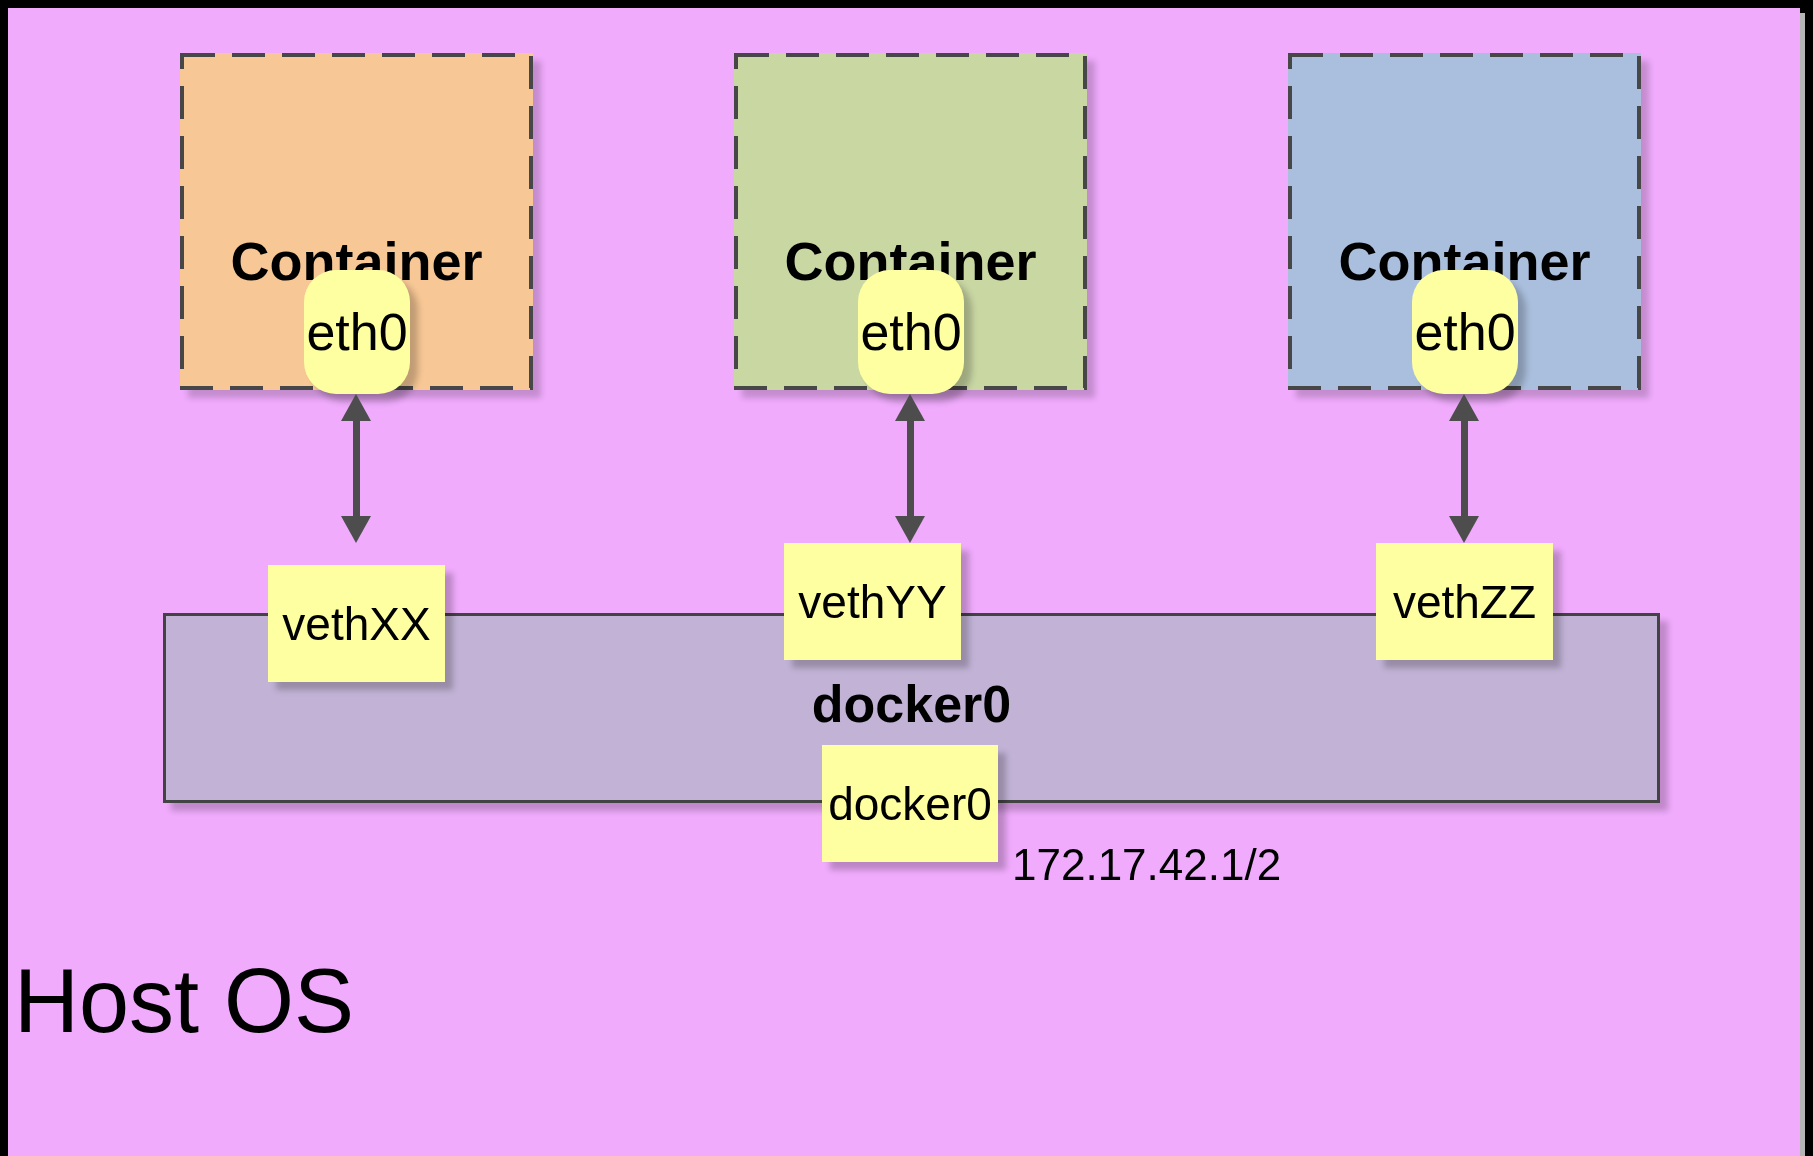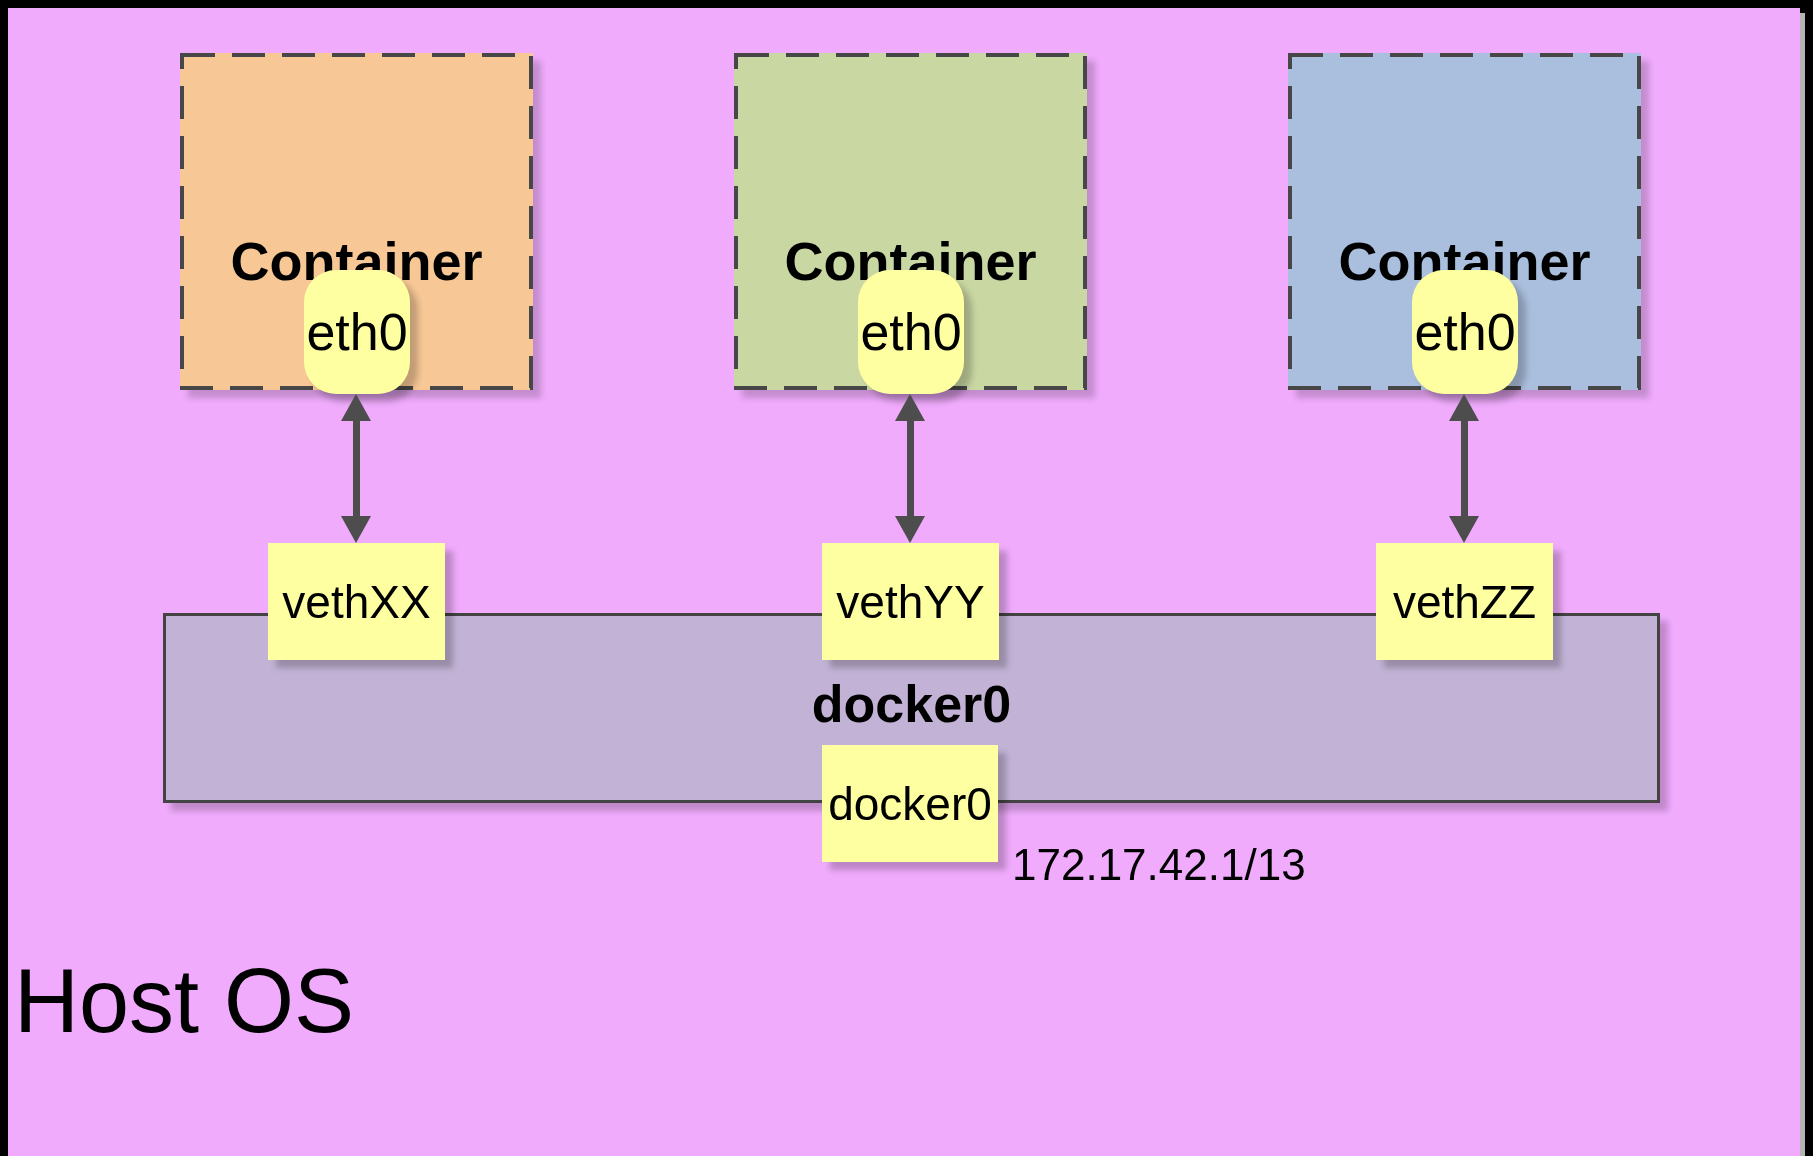--- a/index.html
+++ b/index.html
@@ -60,22 +60,22 @@
     border-radius: 32px;
   }
   .e1 { left: 296px; }
   .e2 { left: 850px; }
   .e3 { left: 1404px; }
   .veth-box {
     width: 177px; height: 117px;
     top: 535px;
     font-size: 46px;
   }
-  .v1 { left: 260px; }
-  .v2 { left: 814px; }
+  .v1 { left: 260px; margin-top: 22px; }
+  .v2 { left: 776px; }
   .v3 { left: 1368px; }
   .arrow {
     position: absolute;
     top: 386px;
     width: 32px; height: 149px;
   }
   .a1 { left: 332px; }
   .a2 { left: 886px; }
   .a3 { left: 1440px; }
   .arrow .head-up {
@@ -190,18 +190,18 @@
     <div class="bridge-bar" style="background-color: rgb(194, 179, 214);">
       <div class="bridge-label">docker0</div>
     </div>
 
     <div class="note-box veth-box v1">vethXX</div>
     <div class="note-box veth-box v2">vethYY</div>
     <div class="note-box veth-box v3">vethZZ</div>
 
     <div class="note-box docker0-box">docker0</div>
 
-    <div class="ip-label">172.17.42.1/13</div>
+    <div class="ip-label">172.17.42.1/2</div>
 
     <div class="host-label">Host OS</div>
 
   </div>
 </div>
 
 </body></html>

